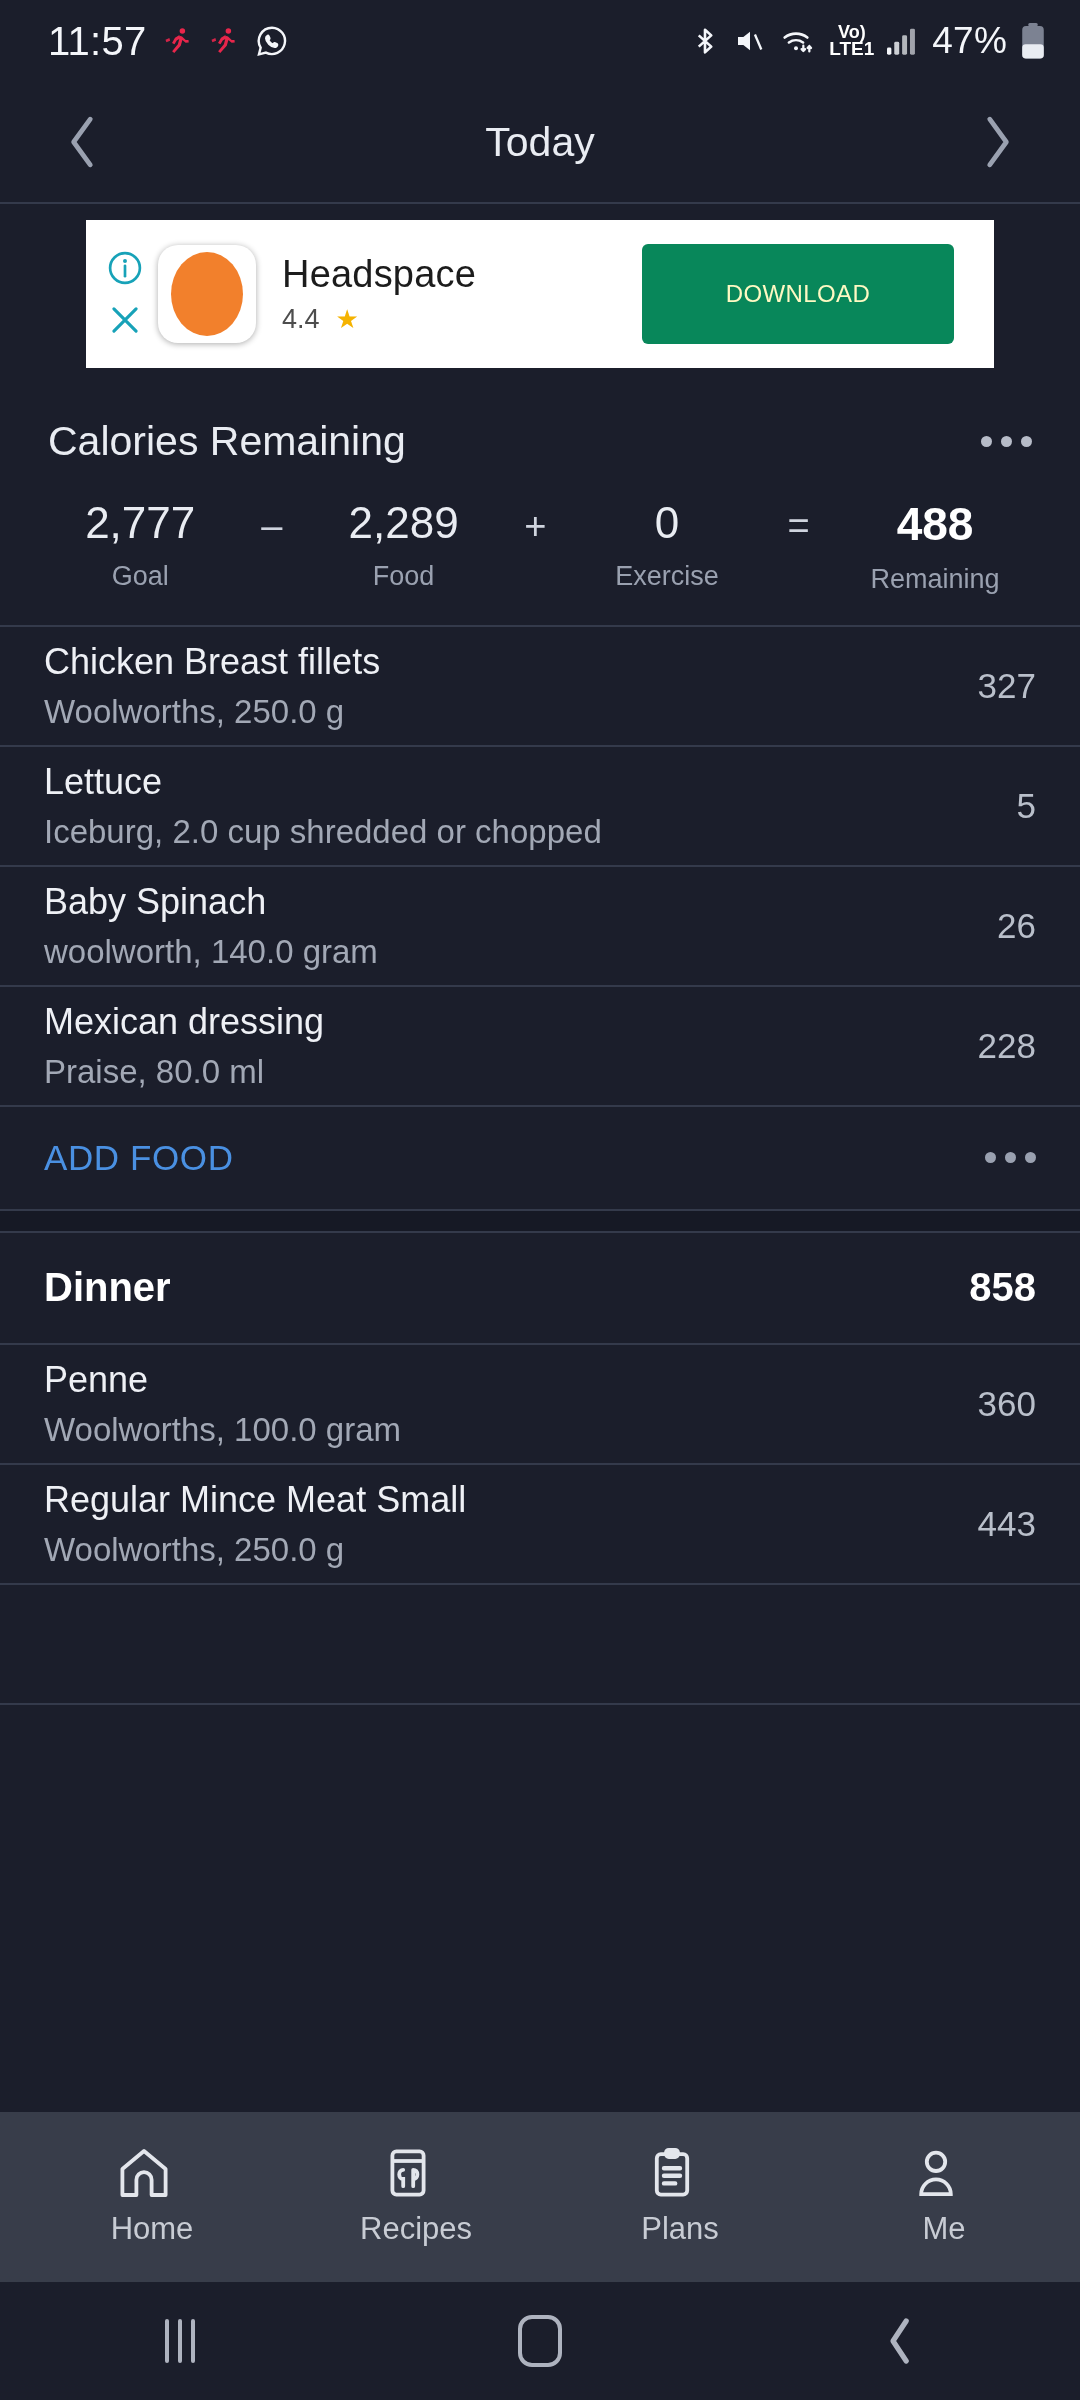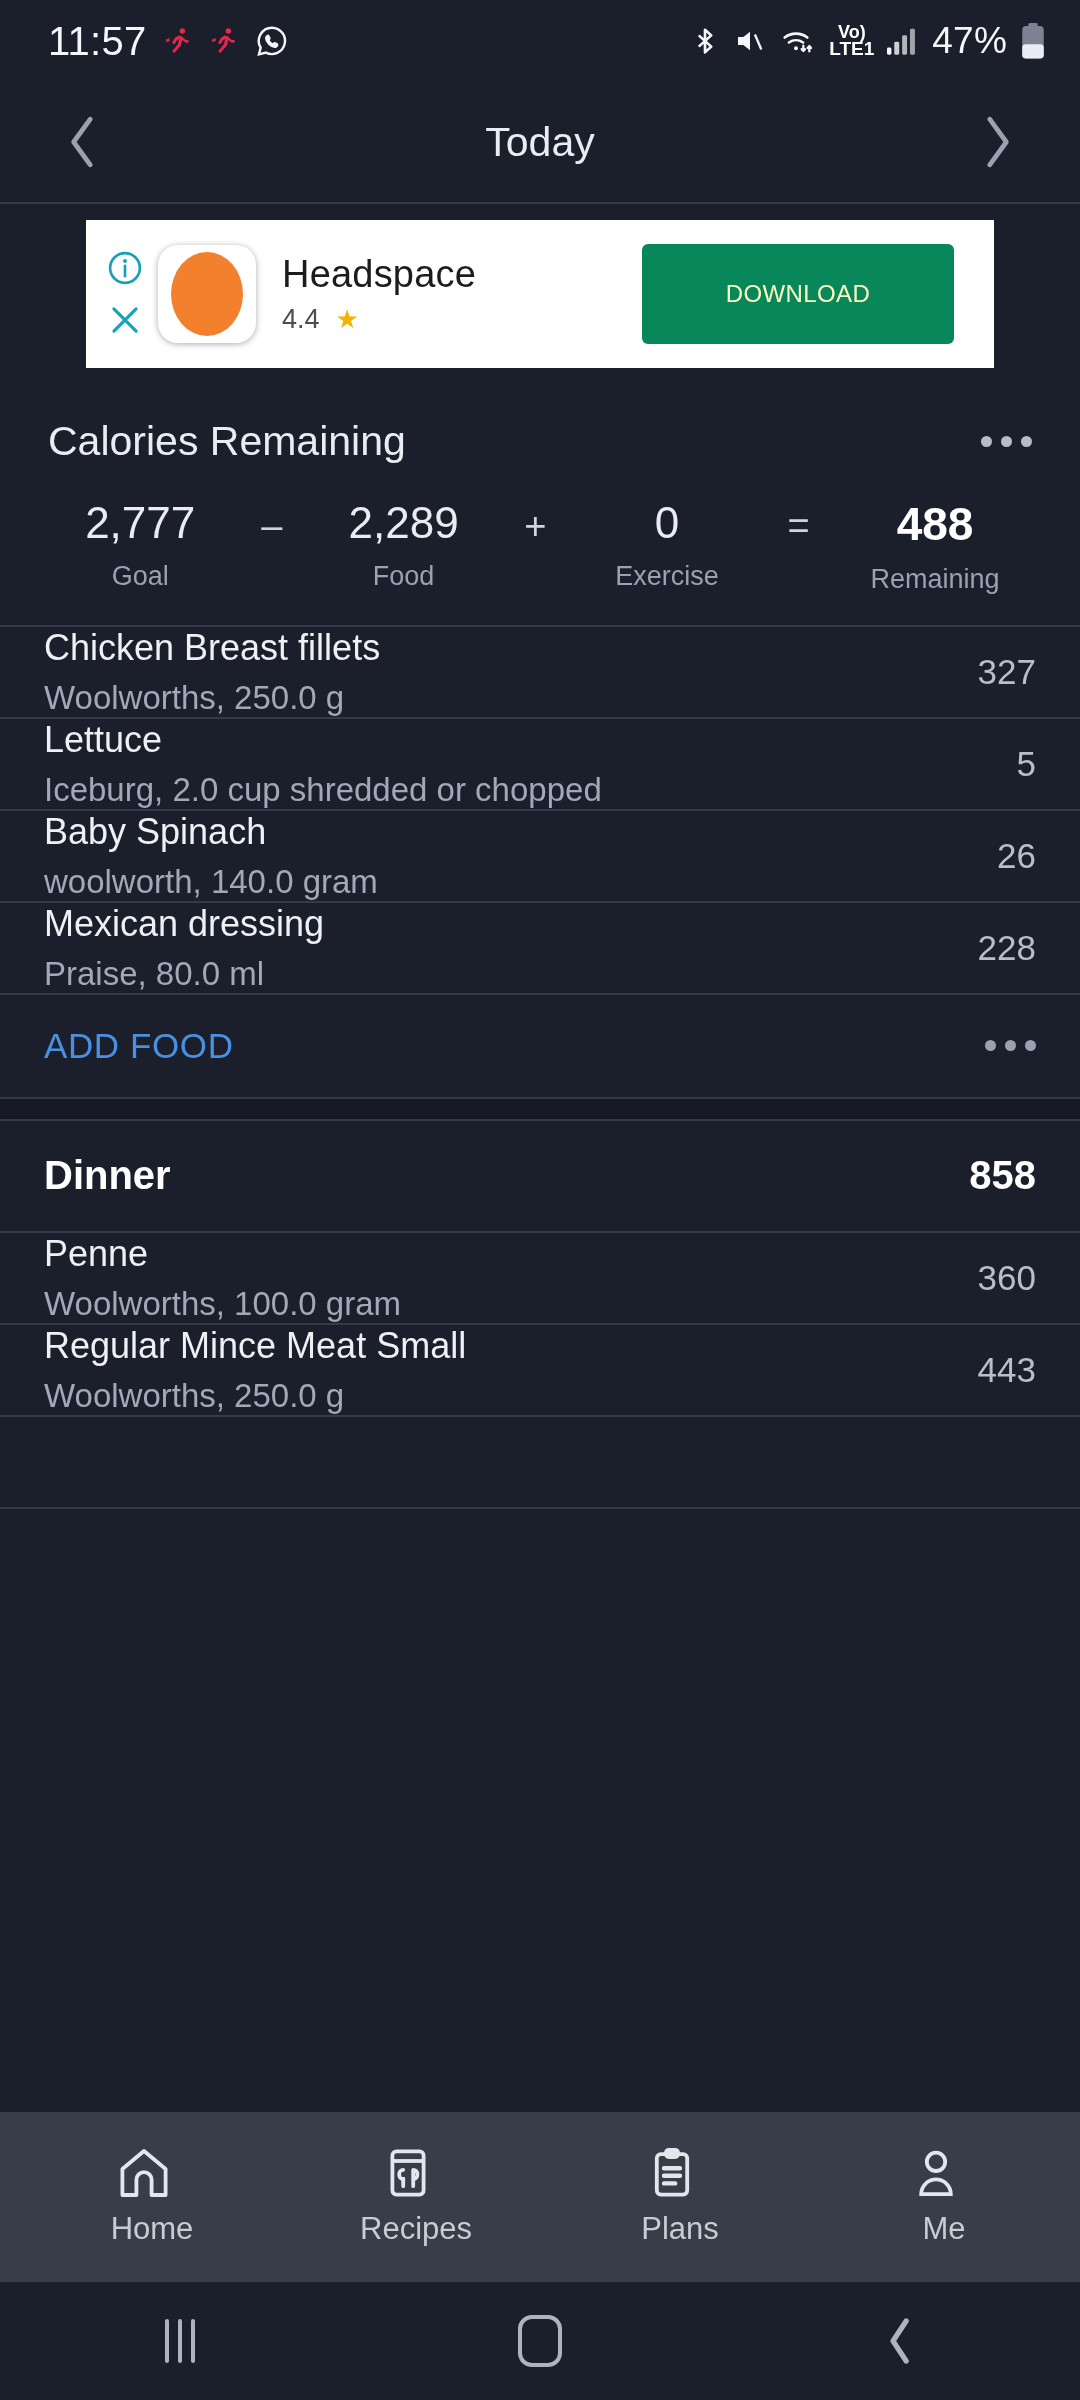--- a/index.html
+++ b/index.html
@@ -79,21 +79,21 @@
   .c-food { width: 196px; }
   .c-ex { width: 196px; }
   .c-rem { width: 206px; }
   .op1 { width: 84px; text-align:center; }
   .op2 { width: 84px; text-align:center; }
   .op3 { width: 84px; text-align:center; }
 
   
   .list { flex: 1 1 auto; overflow:hidden; background:#1b1e2b; }
   .food-row {
-    height: 92px; padding: 0 44px;
+    height: 120px; padding: 0 44px;
     display:flex; align-items:center; justify-content:space-between;
     border-bottom: 2px solid #343a4b; background:#1b1e2b;
   }
   .fr-left { display:flex; flex-direction:column; gap: 10px; }
   .fr-name { font-size: 36px; color:#eef0f5; }
   .fr-sub { font-size: 33px; color:#a2a8b5; }
   .fr-cal { font-size: 35px; color:#b9bfca; }
 
   .addfood-row {
     height: 104px; padding: 0 44px;

